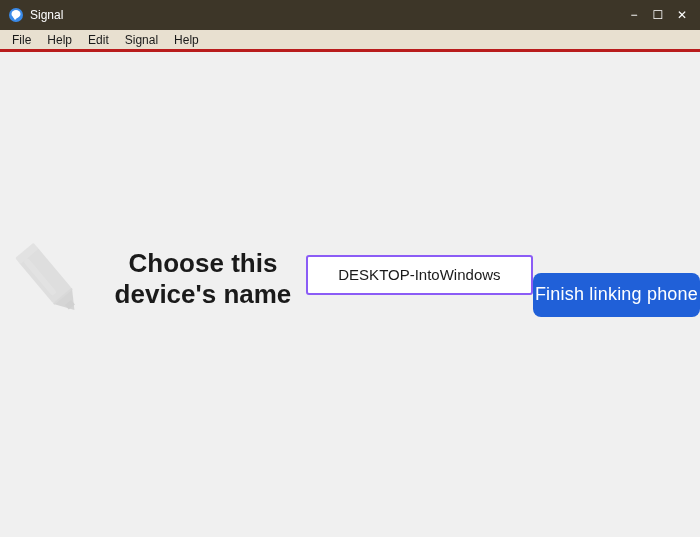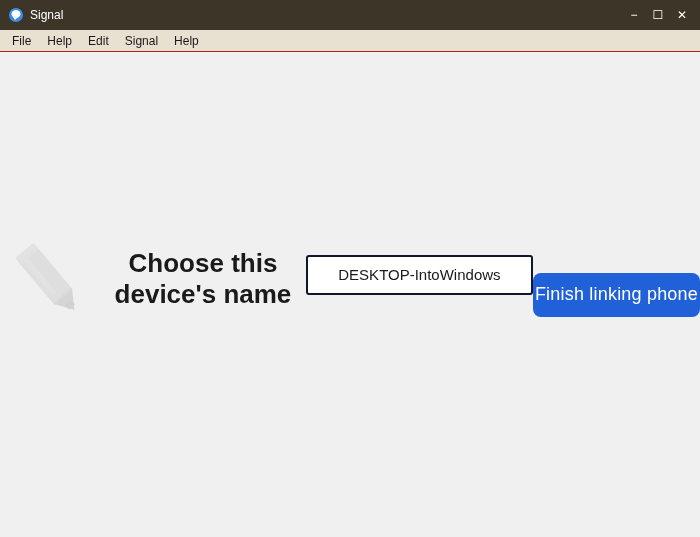--- a/index.html
+++ b/index.html
@@ -62,21 +62,21 @@
       padding: 0;
     }
 
     
     .menu-bar {
       background: #e8e0d0;
       height: 22px;
       display: flex;
       align-items: center;
       padding: 0 4px;
-      border-bottom: 1px solid #b91c1c;
+      border-bottom: 3px solid #b91c1c;
     }
 
     .menu-item {
       padding: 2px 8px;
       font-size: 12px;
       color: #1a1a1a;
       cursor: pointer;
       border-radius: 2px;
     }
 
@@ -109,21 +109,21 @@
       font-weight: 600;
       color: #1a1a1a;
       margin-bottom: 32px;
       text-align: center;
     }
 
     
     .device-name-input {
       width: 270px;
       height: 40px;
-      border: 2px solid #0f172a;
+      border: 2px solid #8b5cf6;
       border-radius: 3px;
       padding: 0 12px;
       font-size: 15px;
       color: #1a1a1a;
       background: #ffffff;
       outline: none;
       text-align: center;
       margin-bottom: 40px;
     }
 

